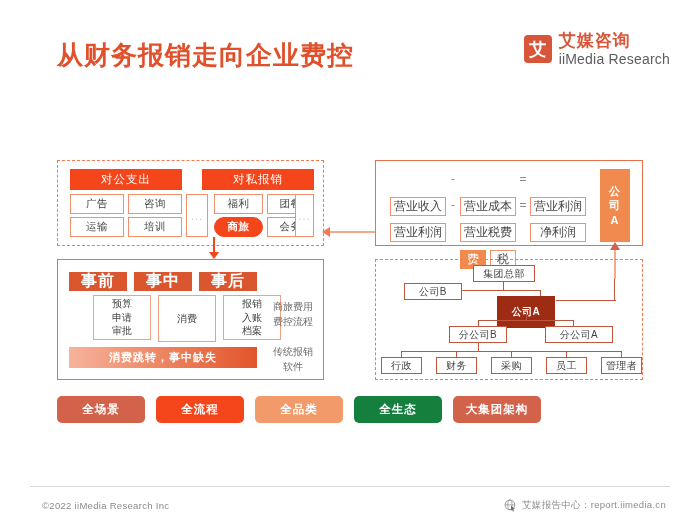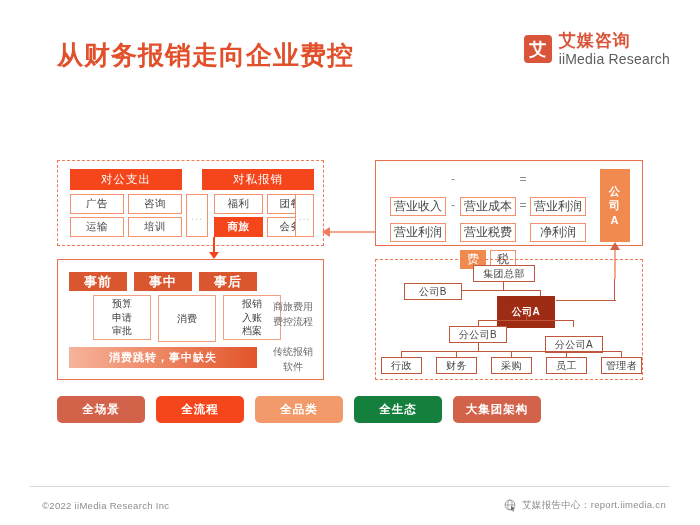--- a/index.html
+++ b/index.html
@@ -29,27 +29,27 @@
   .solidbox{position:absolute;border:1.2px solid #E8704A;box-sizing:border-box;background:#fff;}
   .hdr{
     position:absolute;background:#F5451B;color:#fff;font-weight:normal;
     display:flex;align-items:center;justify-content:center;font-size:11.5px;letter-spacing:1px;
   }
   .cell{
     position:absolute;border:1.2px solid #F3916E;background:#fff;box-sizing:border-box;
     display:flex;align-items:center;justify-content:center;
     font-size:10.5px;color:#444;letter-spacing:.5px;
   }
-  .cell.fill{background:#F5451B;border-color:#F5451B;color:#fff;font-weight:bold;}
+  .cell.fill{background:#F5451B;border-color:#F5451B;color:#fff;font-weight:bold;border-radius:10px;}
   .cell.dots{color:#C9C9C9;font-size:11px;letter-spacing:1px;}
 
   
   .stage{
     position:absolute;background:#D9562E;color:#fff;font-weight:bold;
-    display:flex;align-items:center;justify-content:center;font-size:13px;letter-spacing:1px;
+    display:flex;align-items:center;justify-content:center;font-size:16px;letter-spacing:1px;
   }
   .stagecell{
     position:absolute;border:1.2px solid #F0A183;background:#fff;box-sizing:border-box;
     display:flex;align-items:center;justify-content:center;text-align:center;
     font-size:10px;color:#444;line-height:1.35;margin-left:24px;
   }
   .gapbar{
     position:absolute;color:#fff;font-weight:bold;font-size:11px;letter-spacing:1px;
     display:flex;align-items:center;justify-content:center;
     background:linear-gradient(90deg,#F6B39B 0%,#EE8A67 45%,#E2542B 100%);
@@ -198,21 +198,21 @@
 
 <div class="org" style="left:404px;top:283px;width:58px;height:17px;">公司B</div>
 <div class="org dark" style="left:497px;top:296px;width:58px;height:32px;">公司A</div>
 
 <div class="line" style="left:526px;top:313px;width:1.2px;height:7px;"></div>
 <div class="line" style="left:478px;top:320px;width:96px;height:1.2px;"></div>
 <div class="line" style="left:478px;top:320px;width:1.2px;height:7px;"></div>
 <div class="line" style="left:573px;top:320px;width:1.2px;height:7px;"></div>
 
 <div class="org" style="left:449px;top:326px;width:58px;height:17px;">分公司B</div>
-<div class="org" style="left:545px;top:336px;width:58px;height:17px;">分公司A</div>
+<div class="org" style="left:545px;top:326px;width:68px;height:17px;">分公司A</div>
 
 <div class="line" style="left:478px;top:343px;width:1.2px;height:8px;"></div>
 <div class="line" style="left:401px;top:351px;width:221px;height:1.2px;"></div>
 <div class="line" style="left:401px;top:351px;width:1.2px;height:7px;"></div>
 <div class="line" style="left:456px;top:351px;width:1.2px;height:7px;"></div>
 <div class="line" style="left:511px;top:351px;width:1.2px;height:7px;"></div>
 <div class="line" style="left:566px;top:351px;width:1.2px;height:7px;"></div>
 <div class="line" style="left:621px;top:351px;width:1.2px;height:7px;"></div>
 
 <div class="org" style="left:381px;top:357px;width:41px;height:17px;">行政</div>

